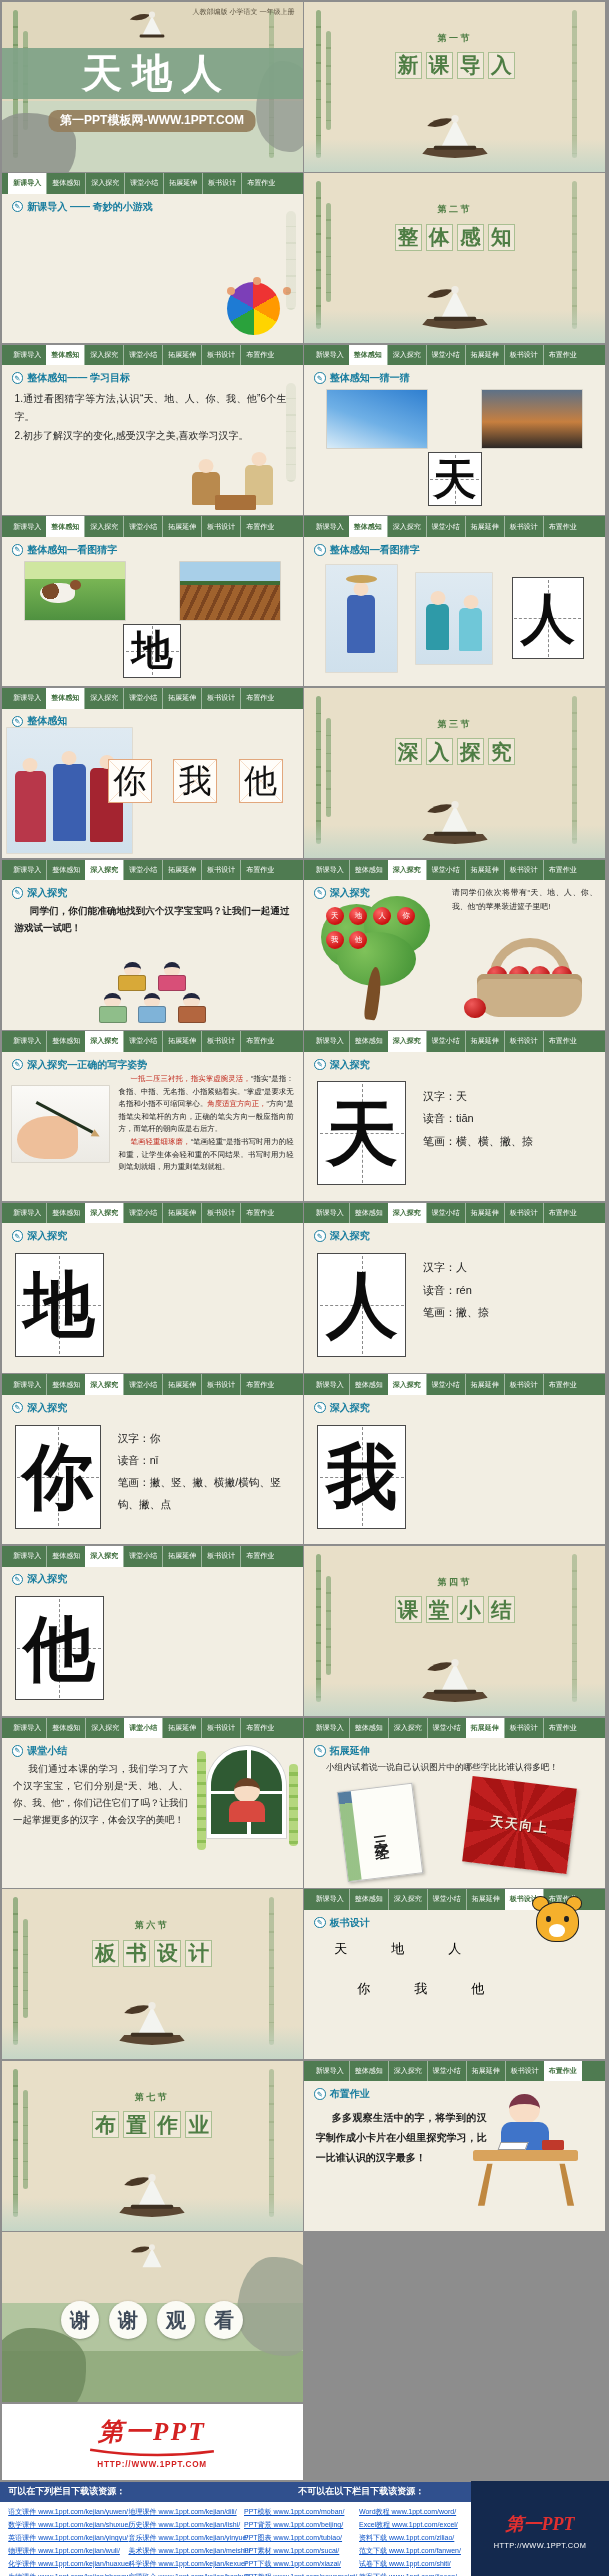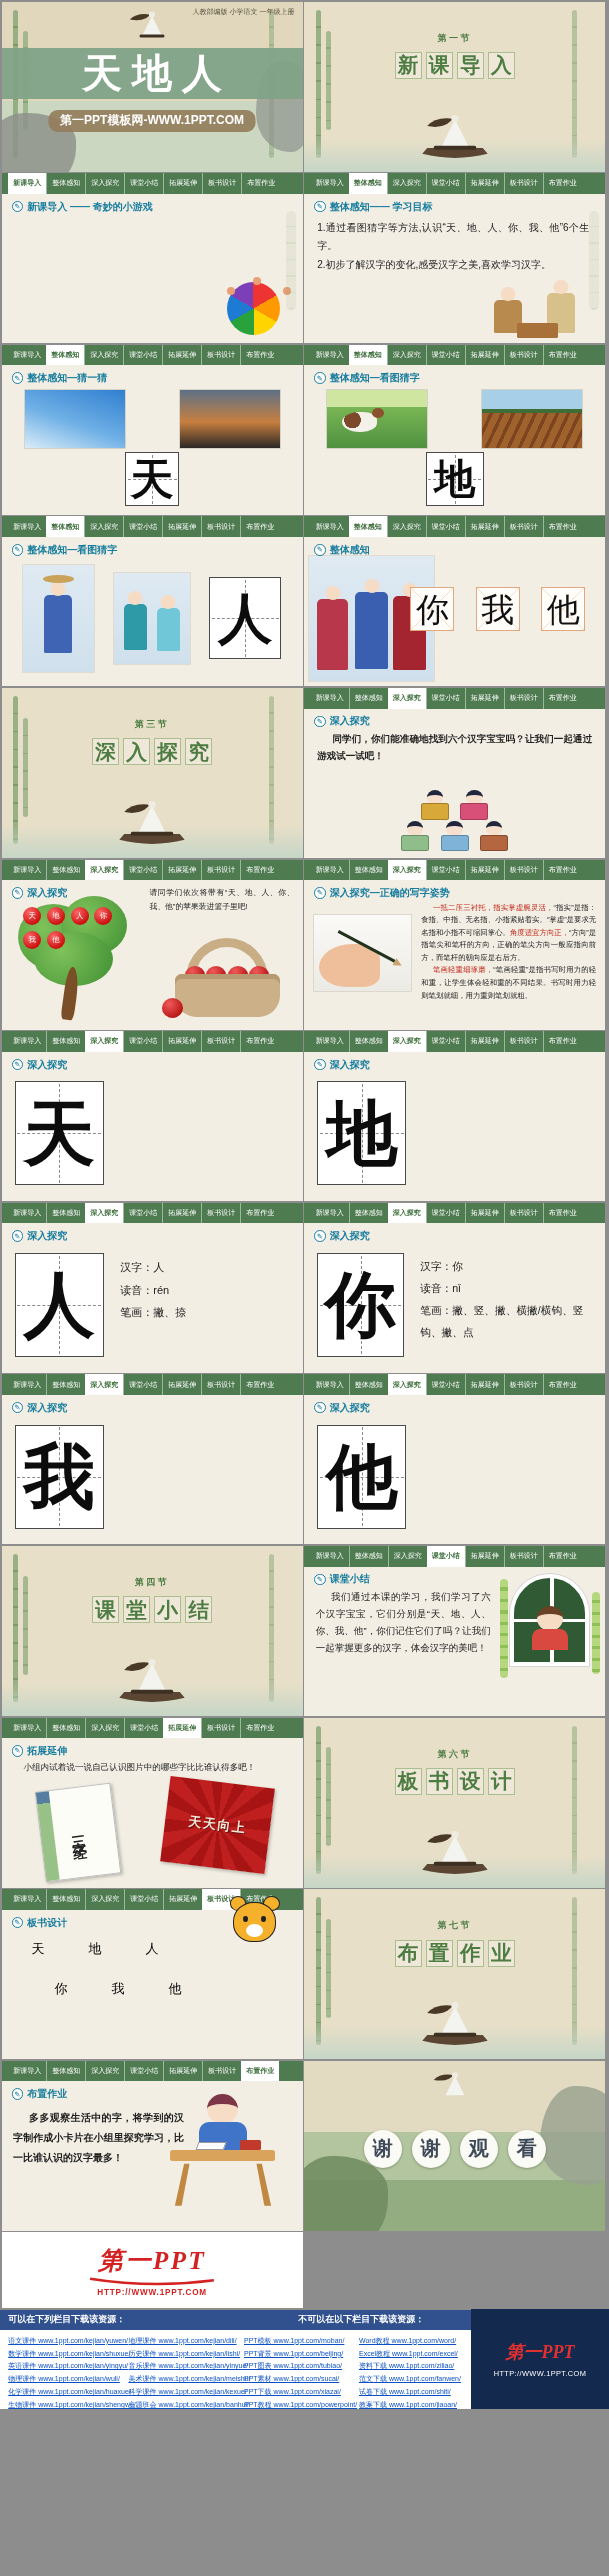--- a/index.html
+++ b/index.html
@@ -236,20 +236,44 @@
     </div>
     <div class="parachute">
       <div class="canopy"></div>
       <span class="kid" style="left:0;top:5px"></span>
       <span class="kid" style="right:0;top:5px"></span>
       <span class="kid" style="left:26px;top:-5px"></span>
     </div>
     <div class="wm"></div>
   </div>
 
+  <div class="slide section">
+    <div class="bamboo b-left">
+        <i></i>
+        <i></i>
+      </div>
+    <div class="bamboo b-right">
+        <i></i>
+      </div>
+    <div class="sec-num">第二节</div>
+    <div class="sec-title">
+        <span>整</span>
+        <span>体</span>
+        <span>感</span>
+        <span>知</span>
+      </div>
+    <div class="water"></div>
+    <svg class="boat" width="99" height="49" viewBox="0 0 120 60">
+      <path d="M20 50 Q60 60 100 50 L94 43 H26 Z" fill="#5a4632"></path>
+      <path d="M60 8 L78 44 H42 Z" fill="#f3f4f0"></path>
+      <path d="M58 7 q-22 -3 -32 9 q15 3 25 -3 Z" fill="#4a3826"></path>
+      <circle cx="60" cy="7" r="4.5" fill="#efece4"></circle>
+      <rect x="34" y="40" width="52" height="5" rx="2" fill="#3e3122"></rect>
+    </svg>
+  </div>
 
   <div class="slide">
     <div class="navbar">
         <span class="tab">新课导入</span>
         <span class="tab active">整体感知</span>
         <span class="tab">深入探究</span>
         <span class="tab">课堂小结</span>
         <span class="tab">拓展延伸</span>
         <span class="tab">板书设计</span>
         <span class="tab">布置作业</span>
@@ -534,20 +558,25 @@
         <span class="tab">布置作业</span>
       </div>
     <div class="c-head">
       <span class="hicon">✎</span>
       <span>深入探究</span>
     </div>
     <div class="detail">
       <div class="zige dz">
           <span class="char">天</span>
         </div>
+      <div class="dtext">
+        <div>汉字：天</div>
+        <div>读音：tiān</div>
+        <div>笔画：横、横、撇、捺</div>
+      </div>
     </div>
   </div>
 
   <div class="slide">
     <div class="navbar">
         <span class="tab">新课导入</span>
         <span class="tab">整体感知</span>
         <span class="tab active">深入探究</span>
         <span class="tab">课堂小结</span>
         <span class="tab">拓展延伸</span>

